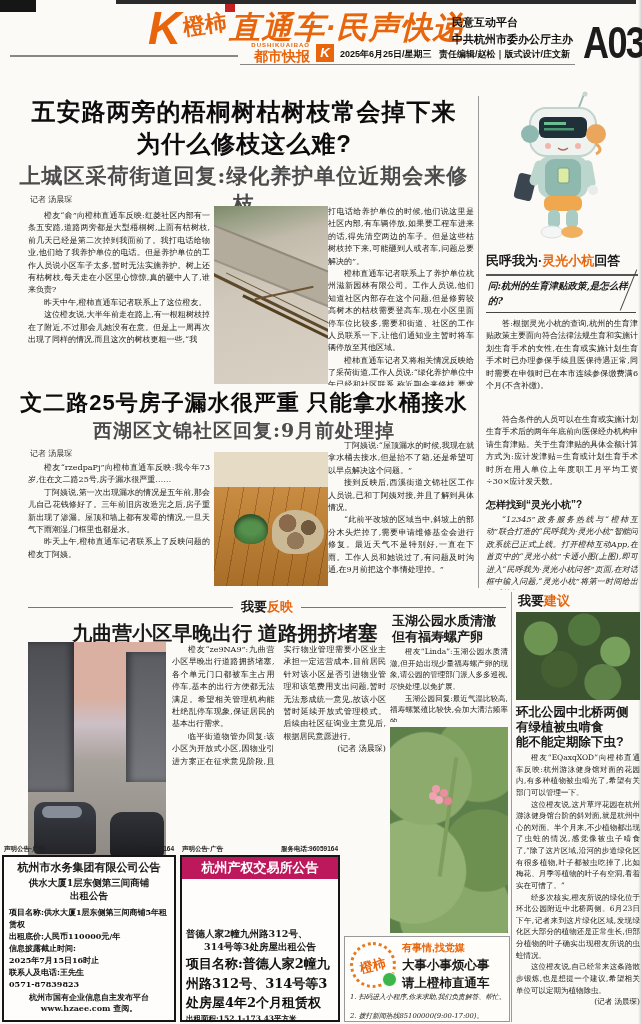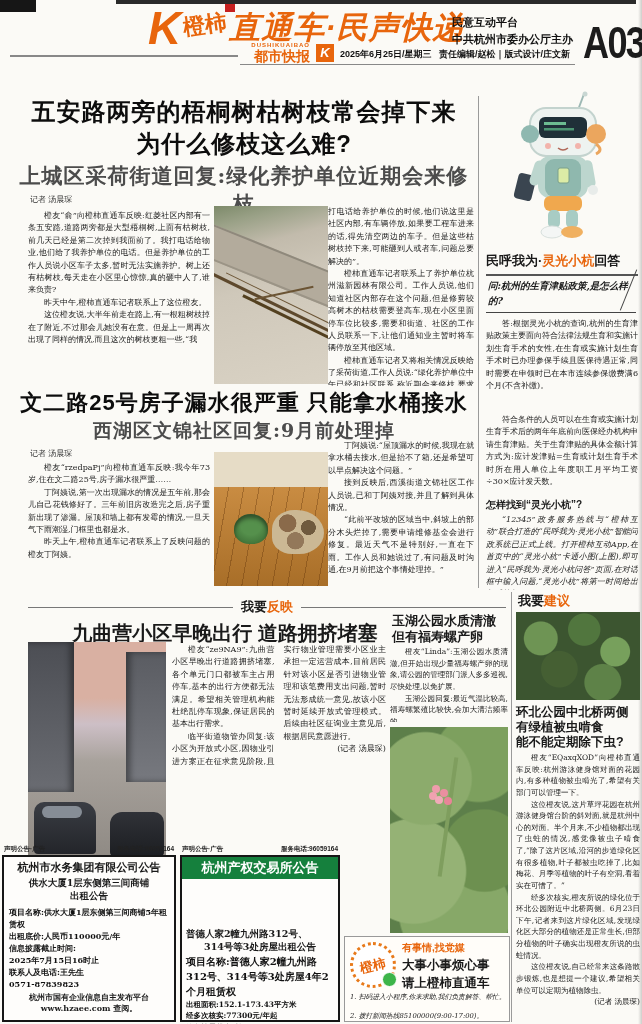--- a/index.html
+++ b/index.html
@@ -238,27 +238,27 @@
   <div class="adline" style="margin-top:3px;">项目名称:供水大厦1层东侧第三间商铺5年租赁权</div>
   <div class="adline">出租底价:人民币110000元/年</div>
   <div class="adline">信息披露截止时间:</div>
   <div class="adline">2025年7月15日16时止</div>
   <div class="adline">联系人及电话:王先生</div>
   <div class="adline">0571-87839823</div>
   <div class="serif" style="font-size:8px;font-weight:600;text-align:center;margin-top:2px;">杭州市国有企业信息自主发布平台 www.hzaee.com 查阅。</div>
 </div>
 
 <div class="adbox" style="left:180px;top:855px;width:160px;height:167px;padding:0;">
-  <div style="background:#15803d;color:#fff;font-size:13px;font-weight:900;text-align:center;padding:2px 0;">
+  <div style="background:#be185d;color:#fff;font-size:13px;font-weight:900;text-align:center;padding:2px 0;">
     <span>杭州产权交易所公告</span>
   </div>
   <div style="padding:2px 4px;">
     <div class="serif" style="font-size:9.5px;font-weight:900;text-align:left;margin-top:47px;">普德人家2幢九州路312号、</div>
     <div class="serif" style="font-size:9.5px;font-weight:900;text-align:center;">314号等3处房屋出租公告</div>
-    <div class="adline" style="font-size:10px;">项目名称:普德人家2幢九州路312号、314号等3处房屋4年2个月租赁权</div>
+    <div class="adline" style="font-size:13px;">项目名称:普德人家2幢九州路312号、314号等3处房屋4年2个月租赁权</div>
     <div class="adline" style="font-size:7.5px;">出租面积:152.1-173.43平方米</div>
     <div class="adline" style="font-size:7.5px;">经多次核实:77300元/年起</div>
     <div class="adline" style="font-size:7.5px;">信息披露截止时间:</div>
     <div class="adline" style="font-size:7.5px;">2025年7月15日16时</div>
     <div class="adline" style="font-size:7.5px;">联系人及电话:陈小姐 宣小姐</div>
     <div class="adline" style="font-size:7.5px;">85085587  85085367</div>
     <div class="serif" style="font-size:6.5px;font-weight:600;text-align:center;margin-top:1px;">详情请登录杭州产权交易所网站www.hzaee.com查阅。</div>
   </div>
 </div>
 

